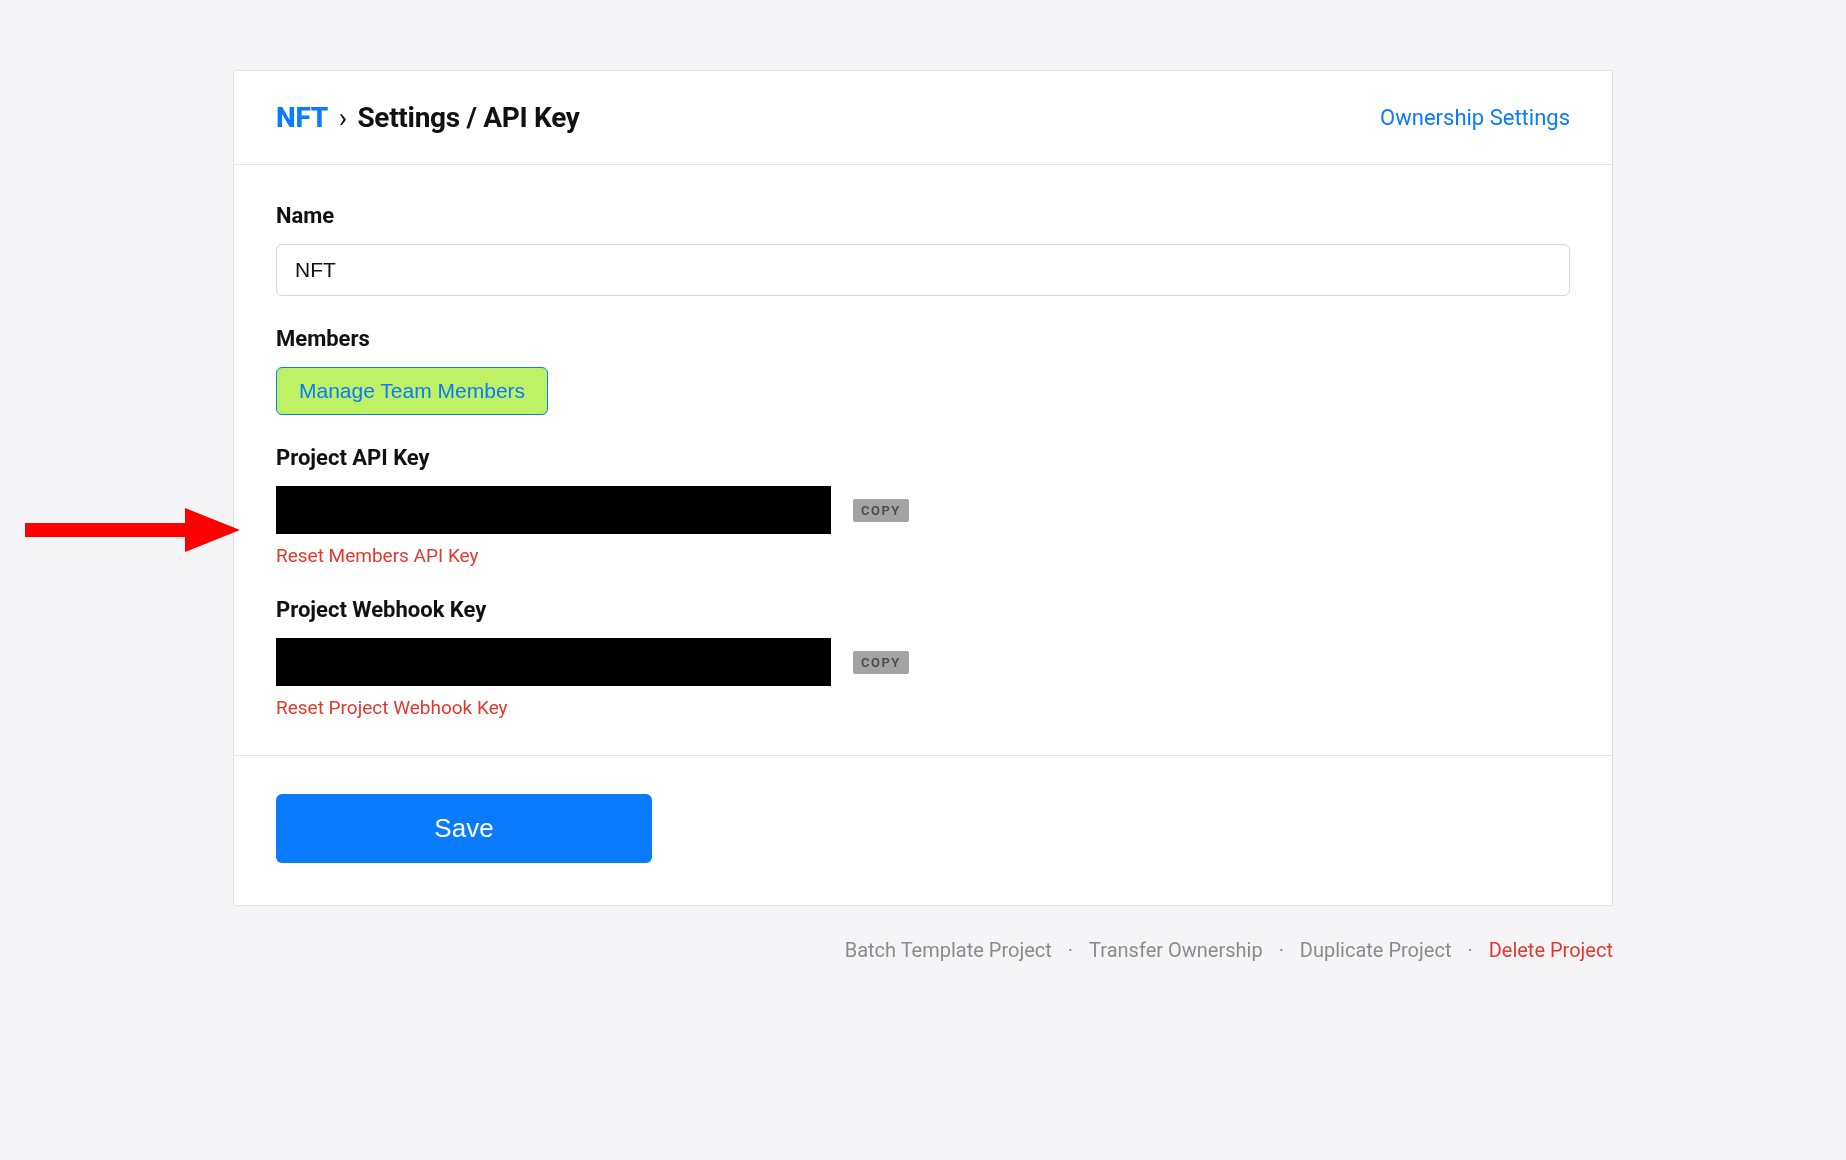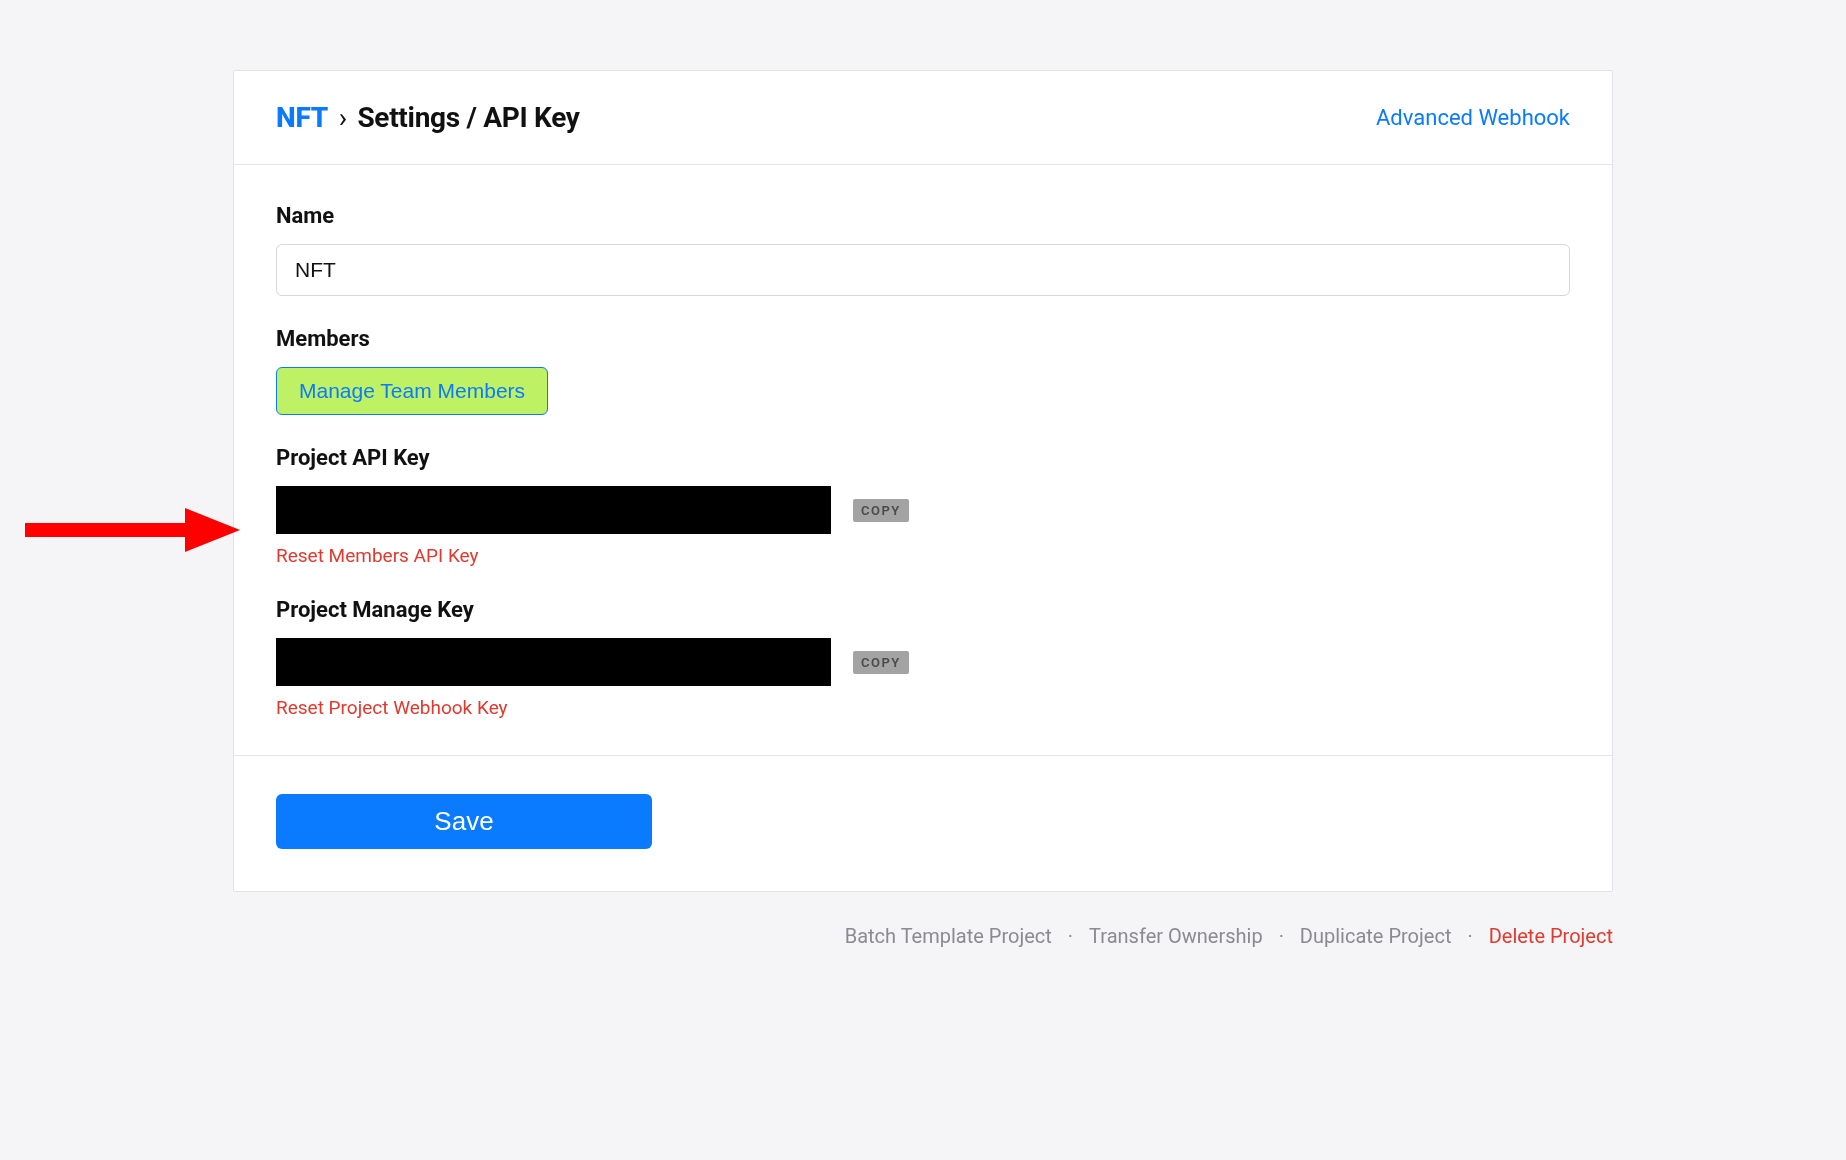--- a/index.html
+++ b/index.html
@@ -123,21 +123,21 @@
       margin-top: 10px;
       display: inline-block;
       cursor: pointer;
     }
     .card-footer {
       border-top: 1px solid #e6e6ea;
       padding: 38px 42px 42px 42px;
     }
     .primary-btn {
       width: 376px;
-      height: 55px;
+      height: 69px;
       background: #0a7aff;
       color: #fff;
       font-size: 26px;
       border: none;
       border-radius: 6px;
       cursor: pointer;
     }
     .footer-links {
       width: 1380px;
       display: flex;
@@ -171,21 +171,21 @@
 
 <div class="page-wrap">
   <div class="card">
 
     <div class="card-header">
       <div class="breadcrumb">
         <span class="project-link">NFT</span>
         <span class="sep">›</span>
         <span>Settings / API Key</span>
       </div>
-      <a class="adv-link">Advanced Webhook</a>
+      <a class="adv-link">Ownership Settings</a>
     </div>
 
     <div class="card-body">
 
       <div>
         <div class="field-label">Name</div>
         <input type="text" class="text-input" value="NFT" style="">
       </div>
 
       <div class="section-gap">
@@ -196,21 +196,21 @@
       <div class="section-gap">
         <div class="field-label">Project API Key</div>
         <div class="key-row">
           <div class="key-box"></div>
           <span class="copy-badge">COPY</span>
         </div>
         <span class="reset-link">Reset Members API Key</span>
       </div>
 
       <div class="section-gap">
-        <div class="field-label">Project Manage Key</div>
+        <div class="field-label">Project Webhook Key</div>
         <div class="key-row">
           <div class="key-box"></div>
           <span class="copy-badge">COPY</span>
         </div>
         <span class="reset-link">Reset Project Webhook Key</span>
       </div>
 
     </div>
 
     <div class="card-footer">

